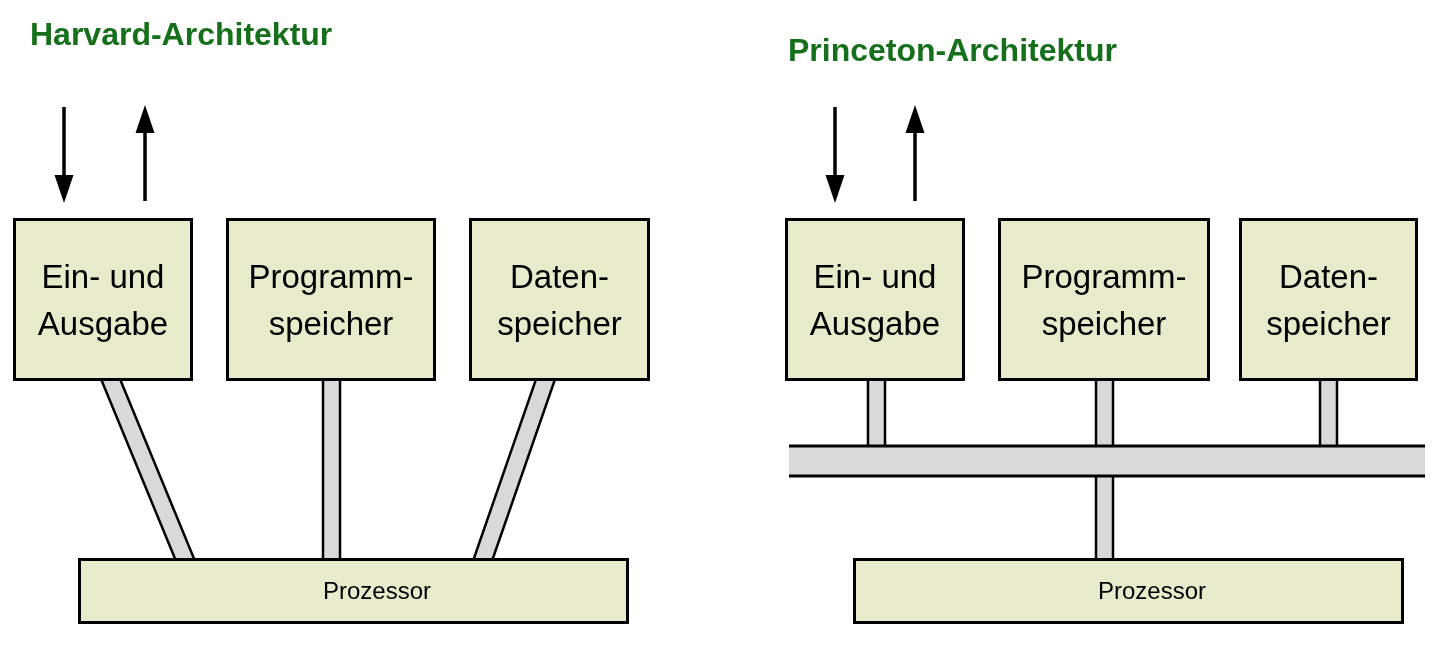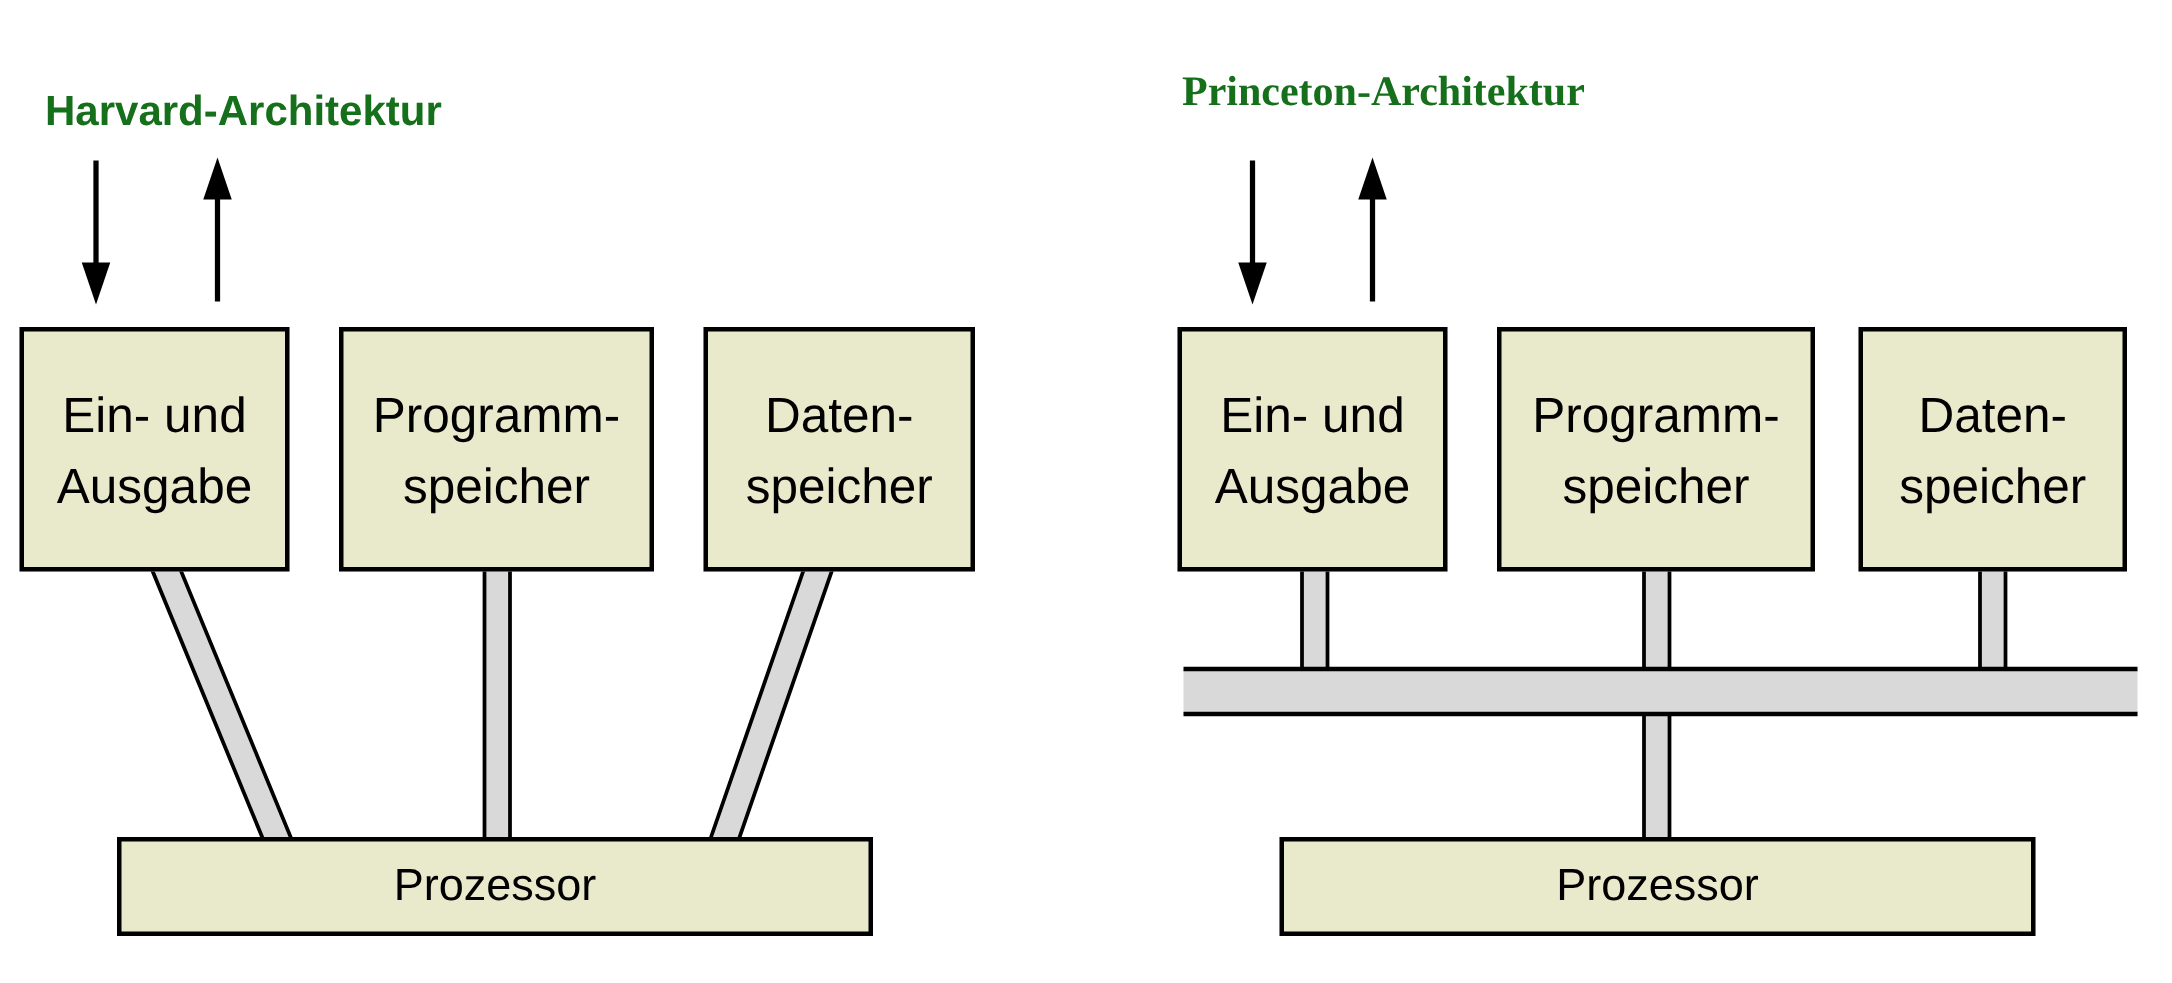--- a/index.html
+++ b/index.html
@@ -17,26 +17,25 @@
   }
   .layer {
     position: absolute;
     left: 0;
     top: 0;
     width: 1448px;
     height: 655px;
   }
   .title {
     position: absolute;
-    font-size: 28px;
+    font-size: 32px;
     font-weight: bold;
     line-height: 44px;
     color: var(--title-green, #156f1b);
     white-space: nowrap;
-    margin-top: 40px;
   }
   .mbox {
     position: absolute;
     top: 218px;
     height: 157px;
     background: var(--box-fill, #e9e9cb);
     border: 3px solid var(--outline, #000000);
     display: flex;
     flex-direction: column;
     align-items: center;
@@ -48,22 +47,23 @@
   }
   .pbox {
     position: absolute;
     top: 558px;
     height: 60px;
     background: var(--box-fill, #e9e9cb);
     border: 3px solid var(--outline, #000000);
     display: flex;
     align-items: center;
     justify-content: center;
-    font-size: 30px;
+    font-size: 24px;
     color: #000000;
+    padding-left: 47px;
   }
   .buslabel {
     position: absolute;
     left: 740px;
     top: 482px;
     font-size: 33px;
     color: #000000;
     white-space: nowrap;
   }
 </style>
@@ -119,21 +119,21 @@
     <span>speicher</span>
   </div>
   <div class="mbox" style="left:469px; width:175px;">
     <span>Daten-</span>
     <span>speicher</span>
   </div>
   <div class="pbox" style="left:78px; width:498px;">
     <span>Prozessor</span>
   </div>
 
-  <div class="title" style="left:788px; top:0;font-family:Liberation Serif, serif;">
+  <div class="title" style="left:788px; top:28px;">
     <div>Princeton-Architektur</div>
   </div>
 
   <div class="mbox" style="left:785px; width:174px;">
     <span>Ein- und</span>
     <span>Ausgabe</span>
   </div>
   <div class="mbox" style="left:998px; width:206px;">
     <span>Programm-</span>
     <span>speicher</span>

